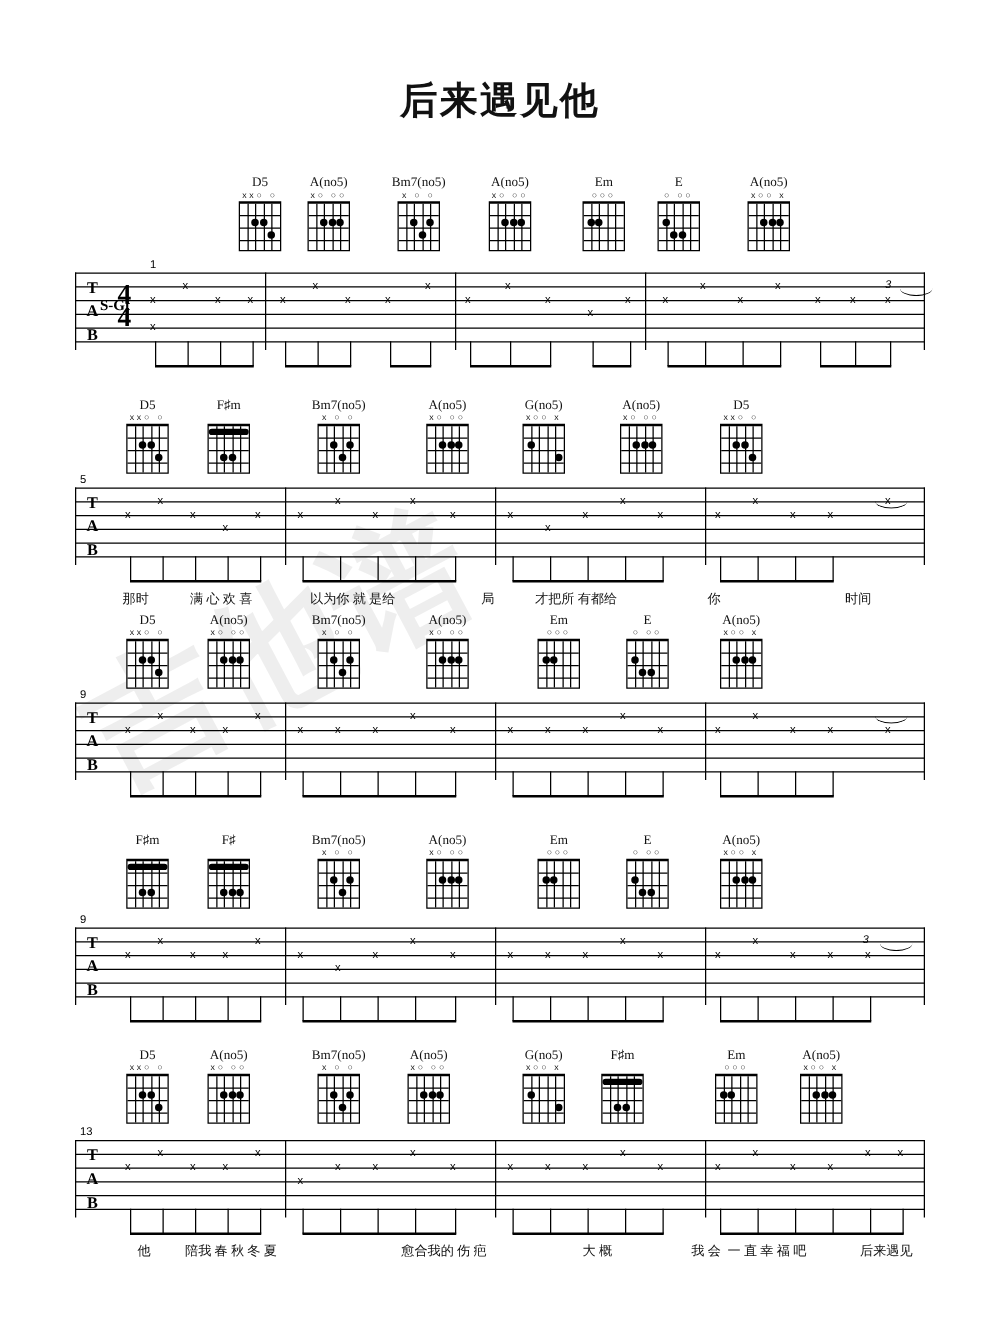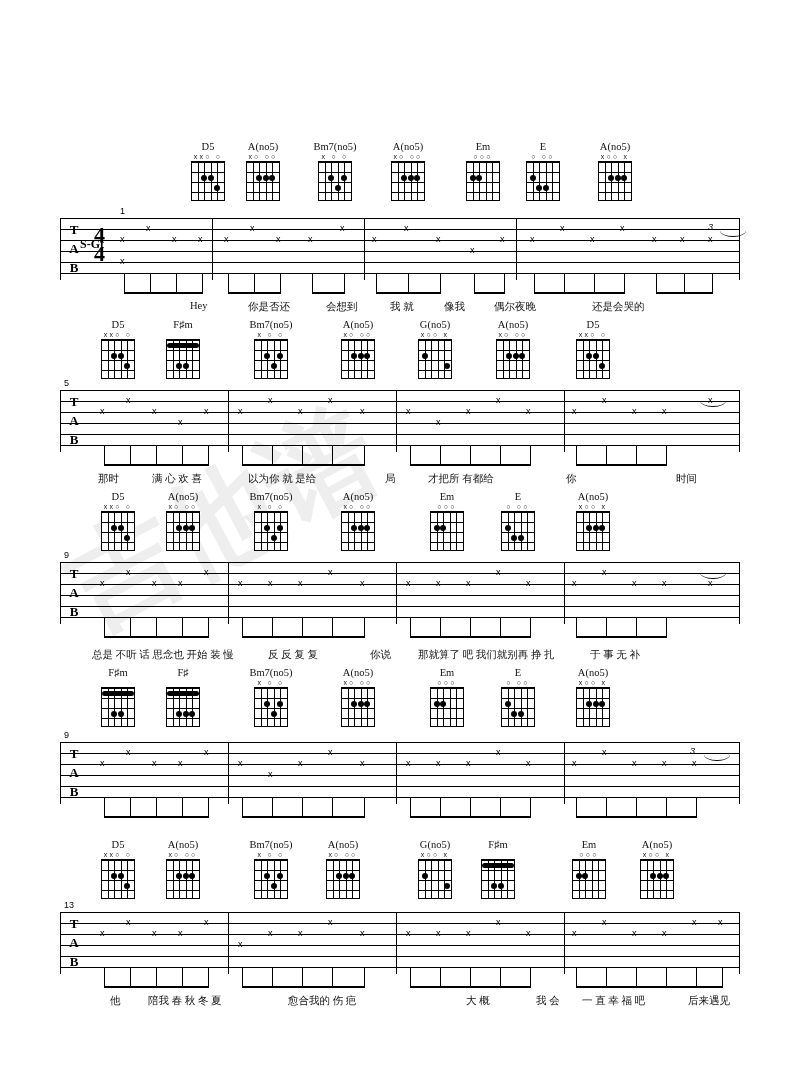--- a/index.html
+++ b/index.html
@@ -71,20 +71,21 @@
   .slur{position:absolute;width:26px;height:12px;border-bottom:1.4px solid #000;border-radius:0 0 50% 50%;}
   .trip{position:absolute;font-size:9px;font-style:italic;}
 </style>
 </head>
 <body>
 
 <div class="page">
 
   <div class="watermark">吉他谱</div>
 
+  <div class="title">后来遇见他</div>
 
   <div class="chordrow" style="left:0;top:140px;width:800px;">
     <div class="chord" style="left:185px;">
       <div class="cname">D5</div>
       <div class="marks">xx○ ○</div>
       <div class="grid">
         <div class="v" style="left:5.6px"></div>
           <div class="v" style="left:12.2px"></div>
           <div class="v" style="left:18.8px"></div>
           <div class="v" style="left:25.4px"></div>
@@ -260,29 +261,20 @@
       <div class="stem" style="left:534px;top:55px;height:20px"></div>
       <div class="stem" style="left:564px;top:55px;height:20px"></div>
       <div class="beam" style="left:474px;top:74px;width:91px"></div>
       <div class="stem" style="left:596px;top:55px;height:20px"></div>
       <div class="stem" style="left:624px;top:55px;height:20px"></div>
       <div class="stem" style="left:652px;top:55px;height:20px"></div>
       <div class="beam" style="left:596px;top:74px;width:57px"></div>
       <div class="trip" style="left:648px;top:4px;">3</div>
       <div class="slur" style="left:660px;top:6px;"></div>
     </div>
-  </div>
-  <div class="lyrics" style="top:300px;">
-    <span class="lyr" style="left:130px;">Hey</span>
-    <span class="lyr" style="left:188px;">你是否还</span>
-    <span class="lyr" style="left:266px;">会想到</span>
-    <span class="lyr" style="left:330px;">我 就</span>
-    <span class="lyr" style="left:384px;">像我</span>
-    <span class="lyr" style="left:434px;">偶尔夜晚</span>
-    <span class="lyr" style="left:532px;">还是会哭的</span>
   </div>
 
   <div class="chordrow" style="left:0;top:318px;width:800px;">
     <div class="chord" style="left:95px;">
       <div class="cname">D5</div>
       <div class="marks">xx○ ○</div>
       <div class="grid">
         <div class="v" style="left:5.6px"></div>
           <div class="v" style="left:12.2px"></div>
           <div class="v" style="left:18.8px"></div>
@@ -630,27 +622,20 @@
       <div class="stem" style="left:440px;top:55px;height:20px"></div>
       <div class="stem" style="left:470px;top:55px;height:20px"></div>
       <div class="beam" style="left:350px;top:74px;width:121px"></div>
       <div class="stem" style="left:516px;top:55px;height:20px"></div>
       <div class="stem" style="left:546px;top:55px;height:20px"></div>
       <div class="stem" style="left:576px;top:55px;height:20px"></div>
       <div class="stem" style="left:606px;top:55px;height:20px"></div>
       <div class="beam" style="left:516px;top:74px;width:91px"></div>
       <div class="slur" style="left:640px;top:4px;"></div>
     </div>
-  </div>
-  <div class="lyrics" style="top:648px;">
-    <span class="lyr" style="left:32px;">总是 不听 话 思念也 开始 装 慢</span>
-    <span class="lyr" style="left:208px;">反 反 复 复</span>
-    <span class="lyr" style="left:310px;">你说</span>
-    <span class="lyr" style="left:358px;">那就算了 吧 我们就别再 挣 扎</span>
-    <span class="lyr" style="left:530px;">于 事 无 补</span>
   </div>
 
   <div class="chordrow" style="left:0;top:666px;width:800px;">
     <div class="chord" style="left:95px;">
       <div class="cname">F♯m</div>
       <div class="marks"></div>
       <div class="grid">
         <div class="v" style="left:5.6px"></div>
           <div class="v" style="left:12.2px"></div>
           <div class="v" style="left:18.8px"></div>
@@ -1013,20 +998,20 @@
       <div class="stem" style="left:576px;top:55px;height:20px"></div>
       <div class="stem" style="left:606px;top:55px;height:20px"></div>
       <div class="stem" style="left:636px;top:55px;height:20px"></div>
       <div class="stem" style="left:662px;top:55px;height:20px"></div>
       <div class="beam" style="left:516px;top:74px;width:147px"></div>
     </div>
   </div>
   <div class="lyrics" style="top:994px;">
     <span class="lyr" style="left:50px;">他</span>
     <span class="lyr" style="left:88px;">陪我 春 秋 冬 夏</span>
-    <span class="lyr" style="left:228px;">愈合我的 伤  疤</span>
+    <span class="lyr" style="left:261px;">愈合我的 伤  疤</span>
     <span class="lyr" style="left:406px;">大 概</span>
-    <span class="lyr" style="left:476px;">我 会</span>
+    <span class="lyr" style="left:493px;">我 会</span>
     <span class="lyr" style="left:522px;">一 直 幸 福 吧</span>
     <span class="lyr" style="left:628px;">后来遇见</span>
   </div>
 
 </div>
 
 </body></html>

